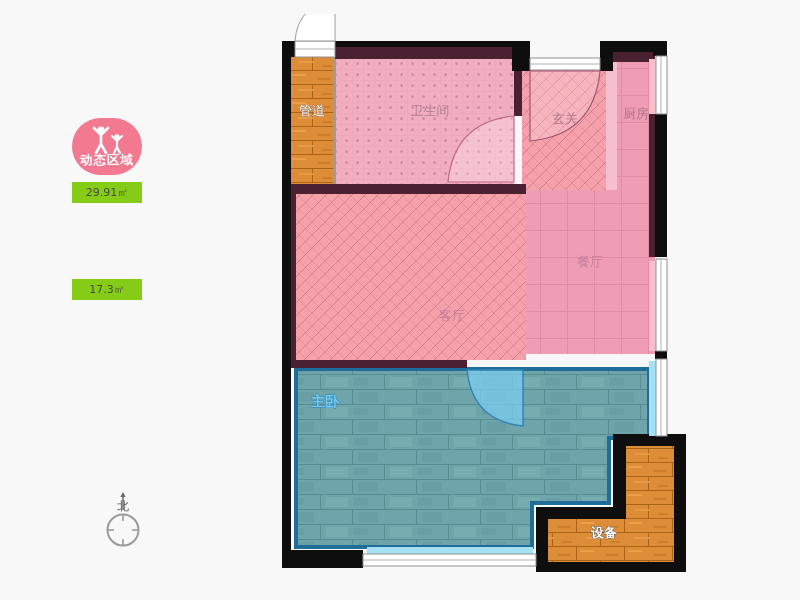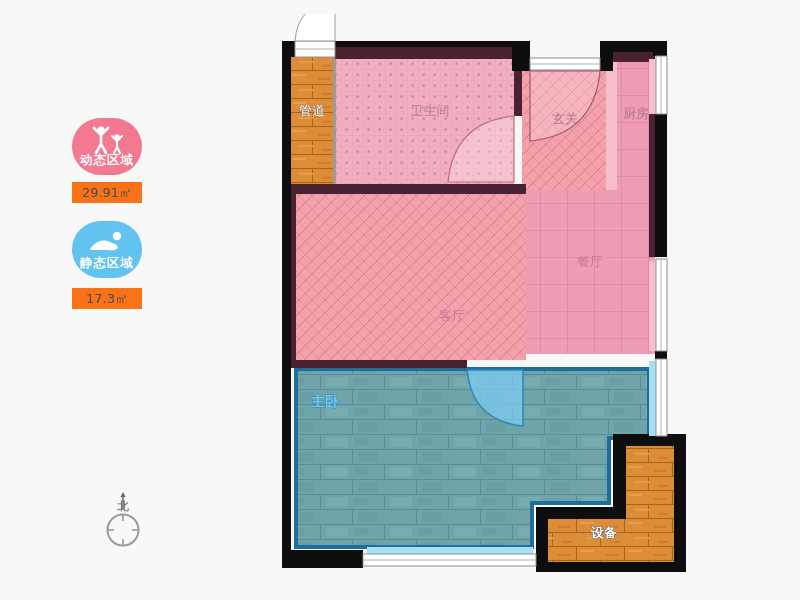--- a/index.html
+++ b/index.html
@@ -3,24 +3,24 @@
 <meta charset="utf-8">
 <style>
   html,body{margin:0;padding:0;background:#f8f8f8;font-family:"DejaVu Sans",sans-serif;}
   #screen{position:relative;width:800px;height:600px;background:#f8f8f8;overflow:hidden;margin-top:14px;}
   #plan-svg{position:absolute;left:0;top:0;}
   .card{position:absolute;width:70px;height:57px;display:flex;flex-direction:column;align-items:center;justify-content:flex-end;box-sizing:border-box;border-radius:29px;}
   .card .icon-wrap{position:absolute;top:6px;left:0;right:0;display:flex;justify-content:center;}
   .card .card-label{color:#fff;font-size:12.5px;font-weight:bold;letter-spacing:1px;margin-bottom:6px;}
   .card.pink{left:72px;top:104px;background:#f2798f;}
   .card.blue{left:72px;top:207px;background:#62c3f0;}
-  .strip{position:absolute;left:72px;width:70px;height:21px;background:#f97316;color:#4a4a4a;
-         font-size:13px;display:flex;align-items:center;justify-content:center;}
+  .strip{position:absolute;left:72px;width:70px;height:21px;background:#84cc16;color:#4a4a4a;
+         font-size:11px;display:flex;align-items:center;justify-content:center;}
   .strip.s1{top:168px;}
-  .strip.s2{top:274px;}
+  .strip.s2{top:265px;}
   #compass{position:absolute;left:98px;top:476px;}
   text{font-family:"DejaVu Sans",sans-serif;}
 </style>
 </head>
 <body>
 
 <div id="screen">
 
   <svg id="plan-svg" width="800" height="600" viewBox="0 0 800 600">
     <defs>
@@ -148,30 +148,20 @@
         <g stroke="#ffffff" stroke-width="2.1" stroke-linecap="round" fill="#ffffff">
           <circle cx="31" cy="13" r="2.7" stroke="none"></circle>
           <path d="M31,17 L26,12 M31,17 L36,12 M31,16 L31,23 M31,23 L28,29 M31,23 L34,29" fill="none"></path>
         </g>
       </svg>
     </div>
     <div class="card-label">动态区域</div>
   </div>
   <div class="strip s1">29.91㎡</div>
 
-  <div class="card blue">
-    <div class="icon-wrap">
-      <svg width="42" height="32" viewBox="0 0 42 32">
-        <circle cx="31" cy="9" r="4.2" fill="#ffffff"></circle>
-        <path d="M4,22 Q13,10 24,15 L29,17 Q33,19 31,22 Q28,24 22,23 L8,23 Q4,23 4,22 Z" fill="#ffffff"></path>
-        <path d="M14,16 Q18,20 24,19" stroke="#ffffff" stroke-width="2.2" fill="none" stroke-linecap="round"></path>
-      </svg>
-    </div>
-    <div class="card-label">静态区域</div>
-  </div>
   <div class="strip s2">17.3㎡</div>
 
   <svg id="compass" width="50" height="62" viewBox="0 0 50 62">
     <line x1="25" y1="5" x2="25" y2="20" stroke="#666666" stroke-width="1.4"></line>
     <path d="M25,2 L22.4,7 L27.6,7 Z" fill="#666666"></path>
     <text x="25" y="20" text-anchor="middle" font-size="12" fill="#555555">北</text>
     <circle cx="25" cy="40" r="15.5" fill="none" stroke="#9a9a9a" stroke-width="2"></circle>
     <g stroke="#9a9a9a" stroke-width="1.6">
       <line x1="25" y1="25" x2="25" y2="31"></line>
       <line x1="25" y1="49" x2="25" y2="55"></line>

